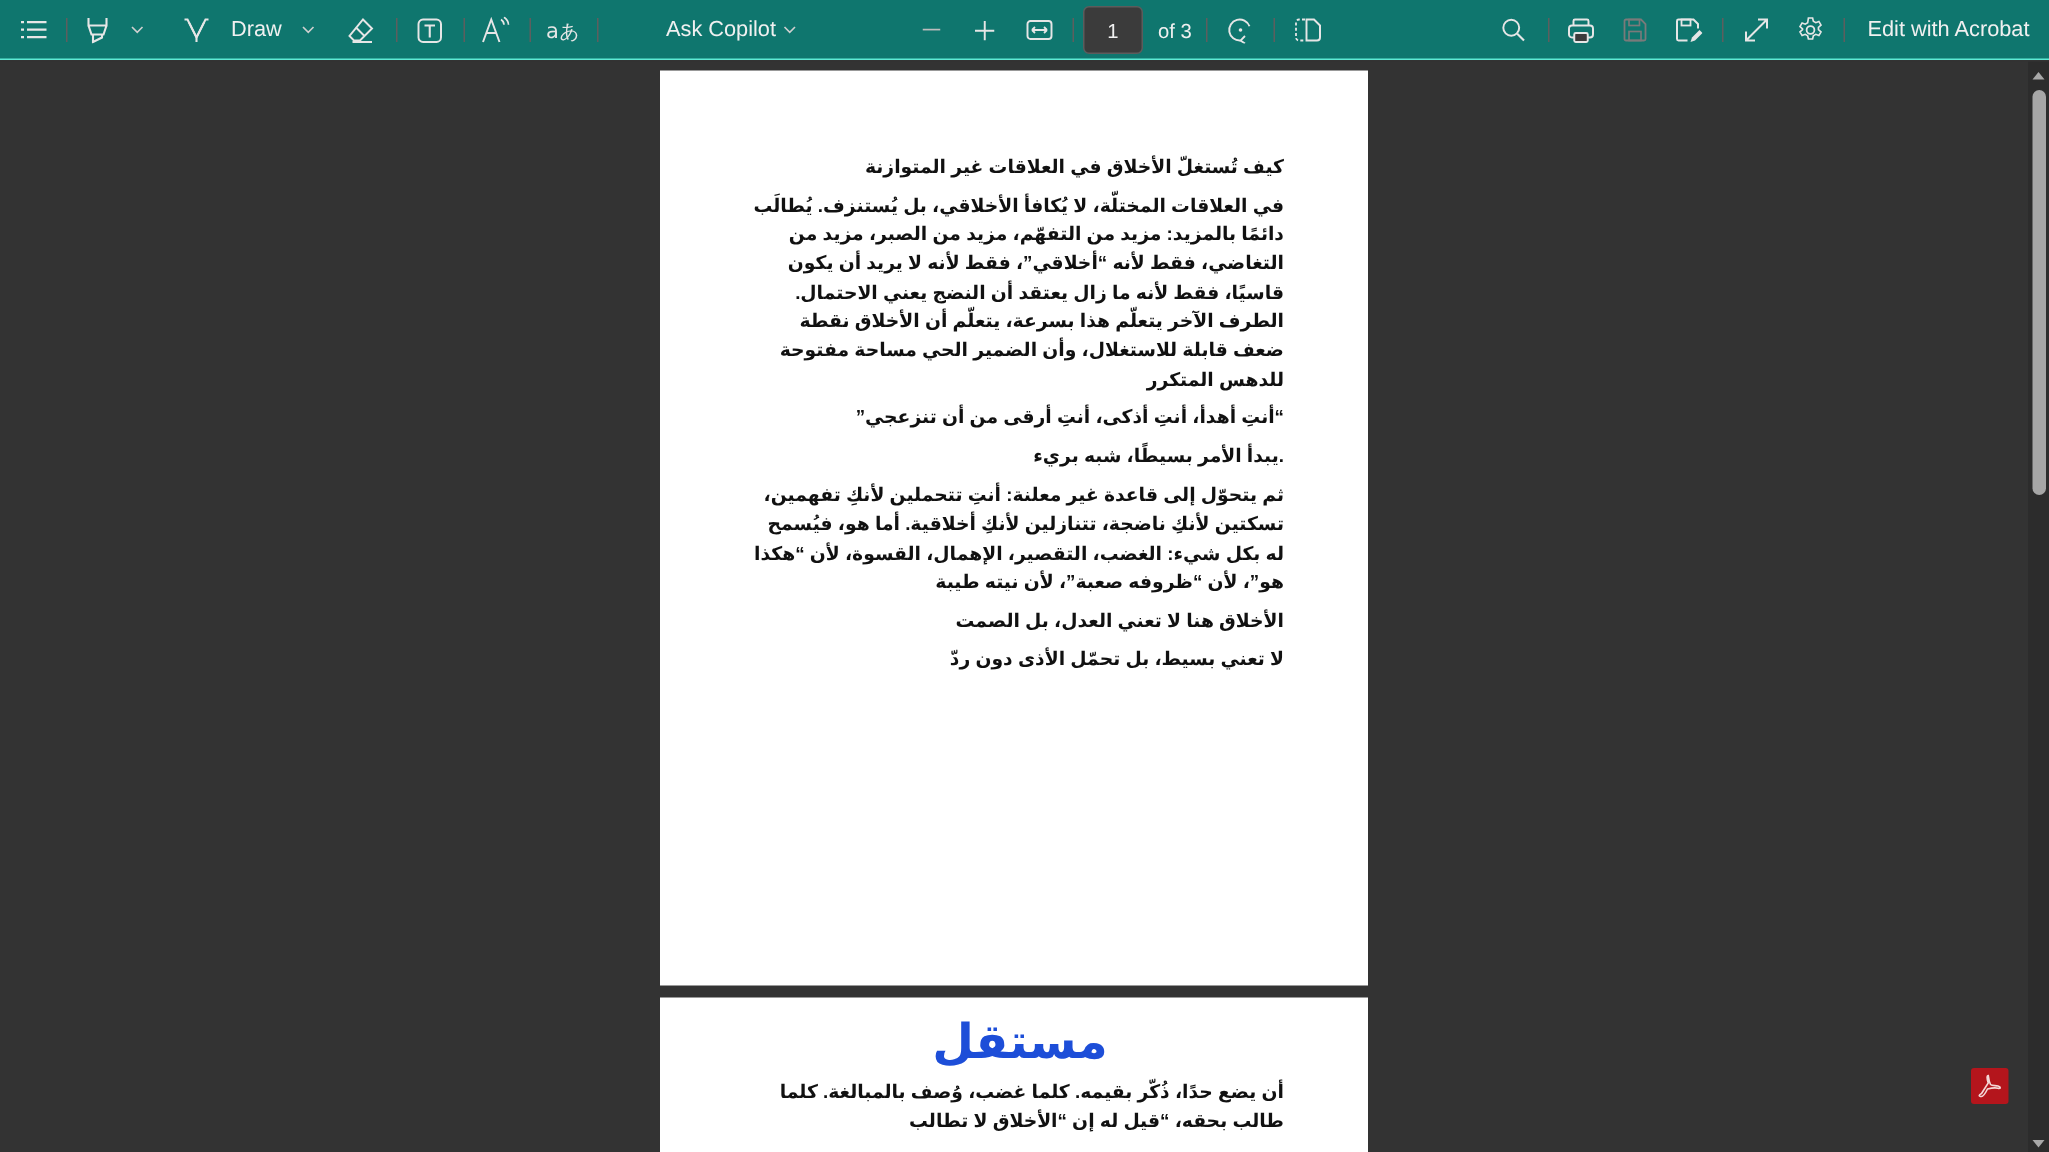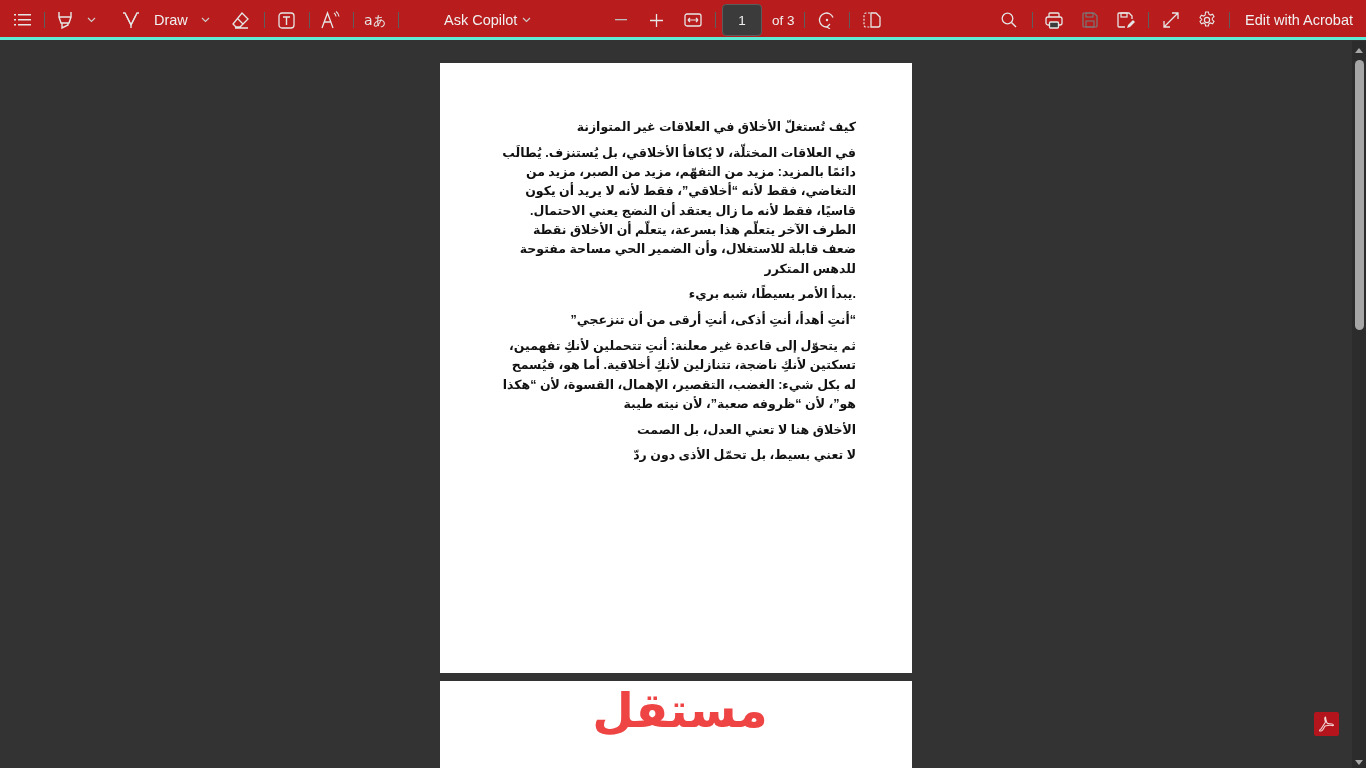--- a/index.html
+++ b/index.html
@@ -1,31 +1,31 @@
 <!DOCTYPE html>
 <html><head>
 <meta charset="utf-8">
 <style>
   * { box-sizing: border-box; margin: 0; padding: 0; }
   html, body { width: 1366px; height: 768px; overflow: hidden; background: #333333; font-family: "Liberation Sans", "DejaVu Sans", sans-serif; }
-  .toolbar { position: absolute; left: 0; top: 0; width: 1366px; height: 40px; background: #b91c1c; border-bottom: 3px solid #5eead4; display: flex; align-items: center; color: #e8e8e8; font-size: 14px; }
+  .toolbar { position: absolute; left: 0; top: 0; width: 1366px; height: 40px; background: #0f766e; border-bottom: 1px solid #5eead4; display: flex; align-items: center; color: #e8e8e8; font-size: 14px; }
   .tb-item { position: absolute; top: 0; height: 40px; display: flex; align-items: center; justify-content: center; color: #e6e6e6; cursor: pointer; }
   .tb-item svg { display: block; }
   .tb-sep { position: absolute; top: 12px; width: 1px; height: 16px; background: #5e5e5e; }
   .tb-label { font-size: 14.5px; color: #f0f0f0; white-space: nowrap; }
   .page-input { position: absolute; left: 722px; top: 4px; width: 40px; height: 32px; border: 1px solid #5c5c5c; border-radius: 4px; background: #3b3b3b; color: #f0f0f0; text-align: center; font-size: 13.5px; font-family: "Liberation Sans", sans-serif; outline: none; }
   .page-of { position: absolute; left: 772px; top: 0; height: 40px; display: flex; align-items: center; font-size: 13.5px; color: #f0f0f0; }
   .viewer { position: absolute; left: 0; top: 41px; width: 1352px; height: 727px; background: #333333; overflow: hidden; }
-  .page { position: absolute; left: 440px; width: 472px; background: #ffffff; margin-top: 16px; }
+  .page { position: absolute; left: 440px; width: 472px; background: #ffffff; }
   .page1 { top: 6px; height: 610px; }
   .page2 { top: 624px; height: 200px; }
   .content { position: absolute; left: 58px; width: 358px; direction: rtl; text-align: right; color: #111; font-family: "Liberation Sans", "DejaVu Sans", sans-serif; font-weight: bold; font-size: 12.5px; line-height: 19.3px; }
   .content p { margin: 0 0 6.5px 0; }
   .watermark { position: absolute; left: 150px; top: 4px; width: 180px; text-align: center; color: #dcdcdc; font-family: "DejaVu Sans", sans-serif; font-weight: bold; pointer-events: none; }
-  .wm-ar { font-size: 48px; line-height: 50px; direction: rtl; color: #ef4444; }
+  .wm-ar { font-size: 32px; line-height: 50px; direction: rtl; color: #1d4ed8; }
   .wm-en { font-size: 26px; line-height: 26px; margin-top: -6px; color: #dadada; letter-spacing: 0.5px; }
   .scrollbar { position: absolute; left: 1352px; top: 41px; width: 14px; height: 727px; background: #2c2c2c; }
   .sb-up { position: absolute; left: 3px; top: 7px; width: 0; height: 0; border-left: 4px solid transparent; border-right: 4px solid transparent; border-bottom: 5px solid #a8a8a8; }
   .sb-down { position: absolute; left: 3px; bottom: 3px; width: 0; height: 0; border-left: 4px solid transparent; border-right: 4px solid transparent; border-top: 5px solid #a8a8a8; }
   .sb-thumb { position: absolute; left: 3px; top: 19px; width: 9px; height: 270px; background: #a6a6a6; border-radius: 5px; }
   .acrobat-badge { position: absolute; left: 1314px; top: 712px; width: 25px; height: 24px; background: #b4151c; border-radius: 2px; display: flex; align-items: center; justify-content: center; cursor: pointer; }
 </style>
 </head>
 <body>
 
@@ -201,32 +201,35 @@
   <div class="tb-item" style="left:1240px;width:118px;text-align:right;">
     <span class="tb-label">Edit with Acrobat</span>
   </div>
 </div>
 
 <div class="viewer">
   <div class="page page1">
     <div class="content" style="top:55px;">
       <p>كيف تُستغلّ الأخلاق في العلاقات غير المتوازنة</p>
       <p>في العلاقات المختلّة، لا يُكافأ الأخلاقي، بل يُستنزف. يُطالَب دائمًا بالمزيد: مزيد من التفهّم، مزيد من الصبر، مزيد من التغاضي، فقط لأنه “أخلاقي”، فقط لأنه لا يريد أن يكون قاسيًا، فقط لأنه ما زال يعتقد أن النضج يعني الاحتمال. الطرف الآخر يتعلّم هذا بسرعة، يتعلّم أن الأخلاق نقطة ضعف قابلة للاستغلال، وأن الضمير الحي مساحة مفتوحة للدهس المتكرر</p>
+      <p>“أنتِ أهدأ، أنتِ أذكى، أنتِ أرقى من أن تنزعجي”</p>
       <p>.يبدأ الأمر بسيطًا، شبه بريء</p>
-      <p>“أنتِ أهدأ، أنتِ أذكى، أنتِ أرقى من أن تنزعجي”</p>
       <p>ثم يتحوّل إلى قاعدة غير معلنة: أنتِ تتحملين لأنكِ تفهمين، تسكتين لأنكِ ناضجة، تتنازلين لأنكِ أخلاقية. أما هو، فيُسمح له بكل شيء: الغضب، التقصير، الإهمال، القسوة، لأن “هكذا هو”، لأن “ظروفه صعبة”، لأن نيته طيبة</p>
       <p>الأخلاق هنا لا تعني العدل، بل الصمت</p>
       <p>لا تعني بسيط، بل تحمّل الأذى دون ردّ</p>
     </div>
   </div>
 
   <div class="page page2">
     <div class="watermark">
       <div class="wm-ar">مستقل</div>
     </div>
+    <div class="content" style="top:54px;">
+      <p>أن يضع حدًا، ذُكّر بقيمه. كلما غضب، وُصف بالمبالغة. كلما طالب بحقه، “قيل له إن “الأخلاق لا تطالب</p>
+    </div>
   </div>
 </div>
 
 <div class="scrollbar">
   <div class="sb-up"></div>
   <div class="sb-thumb"></div>
   <div class="sb-down"></div>
 </div>
 
 <div class="acrobat-badge">

